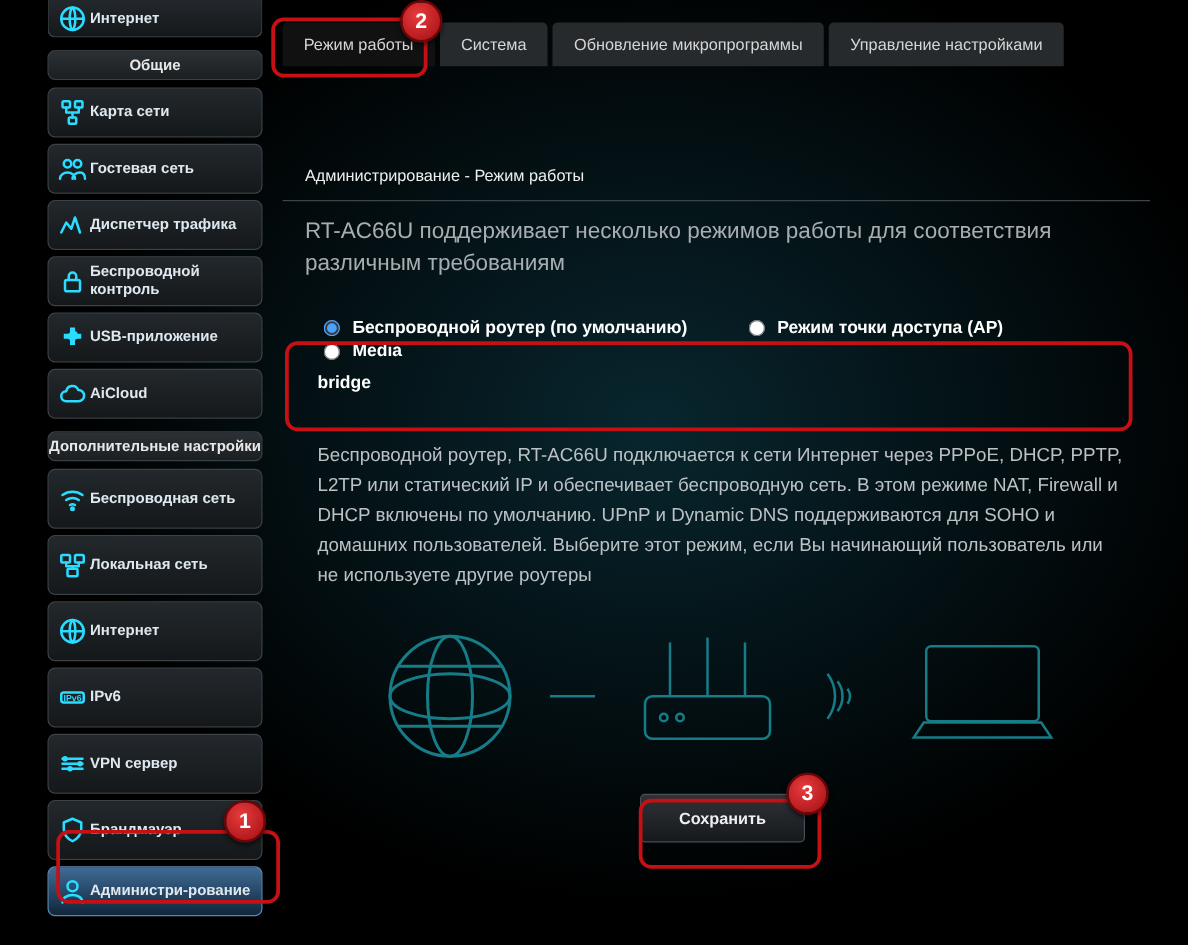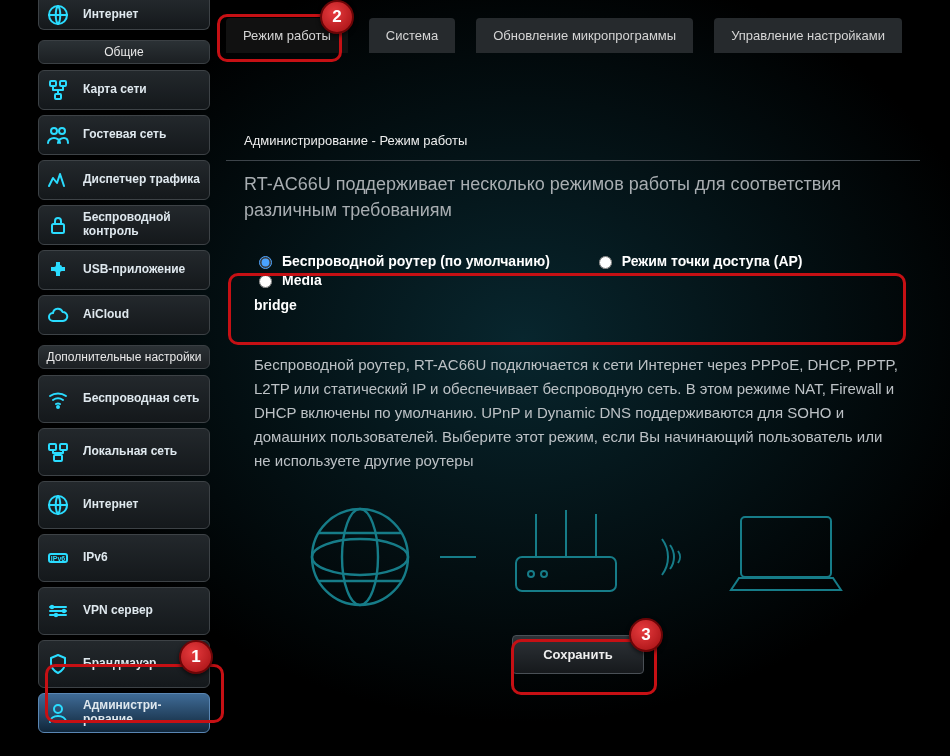--- a/index.html
+++ b/index.html
@@ -2,31 +2,31 @@
 <html><head>
 <meta charset="utf-8">
 <style>
 html,body{margin:0;padding:0;width:950px;height:756px;background:#000;font-family:Arial,Helvetica,sans-serif;font-size:13px;color:#ccc;overflow:hidden}
 
 .wrap{display:flex;height:756px;background:radial-gradient(ellipse at 55% 45%,#08262e 0%,#000 65%);}
 .sidebar{width:218px;flex-shrink:0;padding:0 8px 0 38px;box-sizing:border-box}
 .content{flex:1;padding:0 20px 0 8px;box-sizing:border-box;position:relative}
 
 .sb-top{margin-top:0}
-.sb-heading{background:linear-gradient(#2b3135,#1b1f22);border:1px solid #3a3f43;border-radius:6px;color:#e8e8e8;font-weight:normal;text-align:center;padding:4px 0;margin:10px 0 6px;font-size:12px}
-.sb-item{display:flex;align-items:center;gap:12px;height:40px;border:1px solid #3d4246;border-radius:6px;margin-bottom:5px;background:linear-gradient(#23282c,#14181b);color:#dfe8ee;font-weight:bold;font-size:12px;cursor:pointer;padding:0 6px;box-sizing:border-box}
+.sb-heading{background:linear-gradient(#2b3135,#1b1f22);border:1px solid #3a3f43;border-radius:6px;color:#e8e8e8;font-weight:bold;text-align:center;padding:4px 0;margin:10px 0 6px;font-size:12px}
+.sb-item{display:flex;align-items:center;gap:1px;height:40px;border:1px solid #3d4246;border-radius:6px;margin-bottom:5px;background:linear-gradient(#23282c,#14181b);color:#dfe8ee;font-weight:bold;font-size:12px;cursor:pointer;padding:0 6px;box-sizing:border-box}
 .sb-item.slim{height:48px}
 .sb-item.active{background:linear-gradient(#3f6b96,#10263a);border-color:#5a86b3}
 .sb-item .label{line-height:1.15}
 
 .ico{width:26px;height:26px;flex-shrink:0;display:inline-flex;align-items:center;justify-content:center;color:#29d6ff}
 .ico svg{width:24px;height:24px;stroke:#2adcff;fill:none;stroke-width:2;stroke-linecap:round;stroke-linejoin:round}
 .ico.filled svg{fill:#2adcff;stroke:none}
 
-.tabs{display:flex;gap:21px;margin-top:18px}
+.tabs{display:flex;gap:4px;margin-top:18px}
 .tab{background:#262a2d;color:#d5d5d5;font-size:13px;padding:10px 17px;border-radius:4px 4px 0 0;cursor:pointer;white-space:nowrap}
 .tab.active{background:#111}
 
 .hl{position:absolute;border:3px solid #c61014;border-radius:10px;pointer-events:none;z-index:50}
 .badge{position:absolute;width:30px;height:30px;border-radius:50%;background:radial-gradient(circle at 40% 35%,#e73b3e,#a10e11);color:#fff;font-weight:bold;font-size:17px;display:flex;align-items:center;justify-content:center;border:2px solid #6b0507;z-index:60;box-shadow:0 2px 4px rgba(0,0,0,.6)}
 
 .panel{margin-top:68px}
 .panel-title{color:#eee;font-size:13px;border-bottom:1px solid #3d444a;padding:12px 0 12px 18px;margin:0 10px 0 0}
 .panel-sub{color:#a8adb1;font-size:18px;padding:10px 18px 18px 18px;line-height:1.45}
 .radiogroup{margin:0 10px 0 14px;padding:12px 14px 12px 14px;color:#fff;font-weight:bold;font-size:14px}

